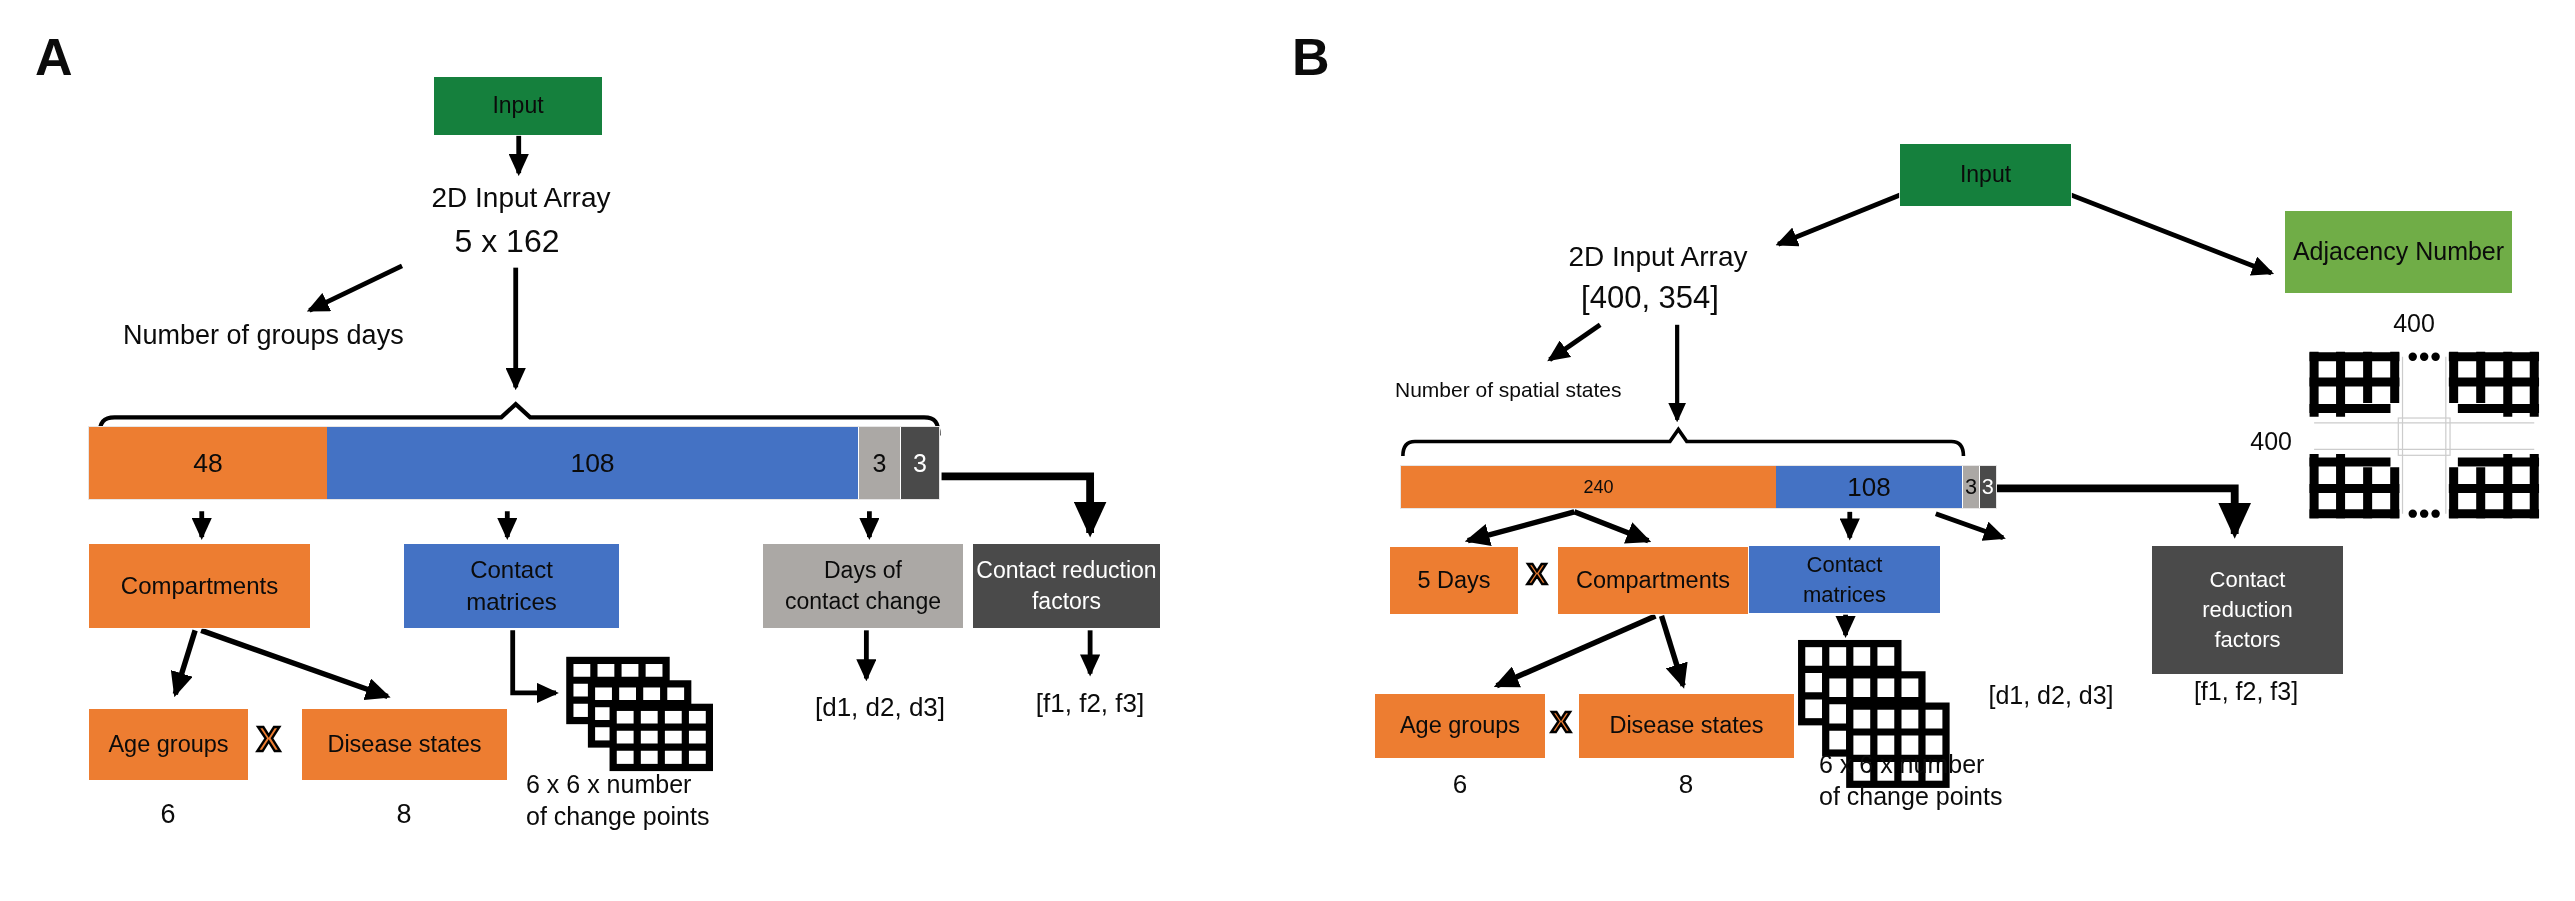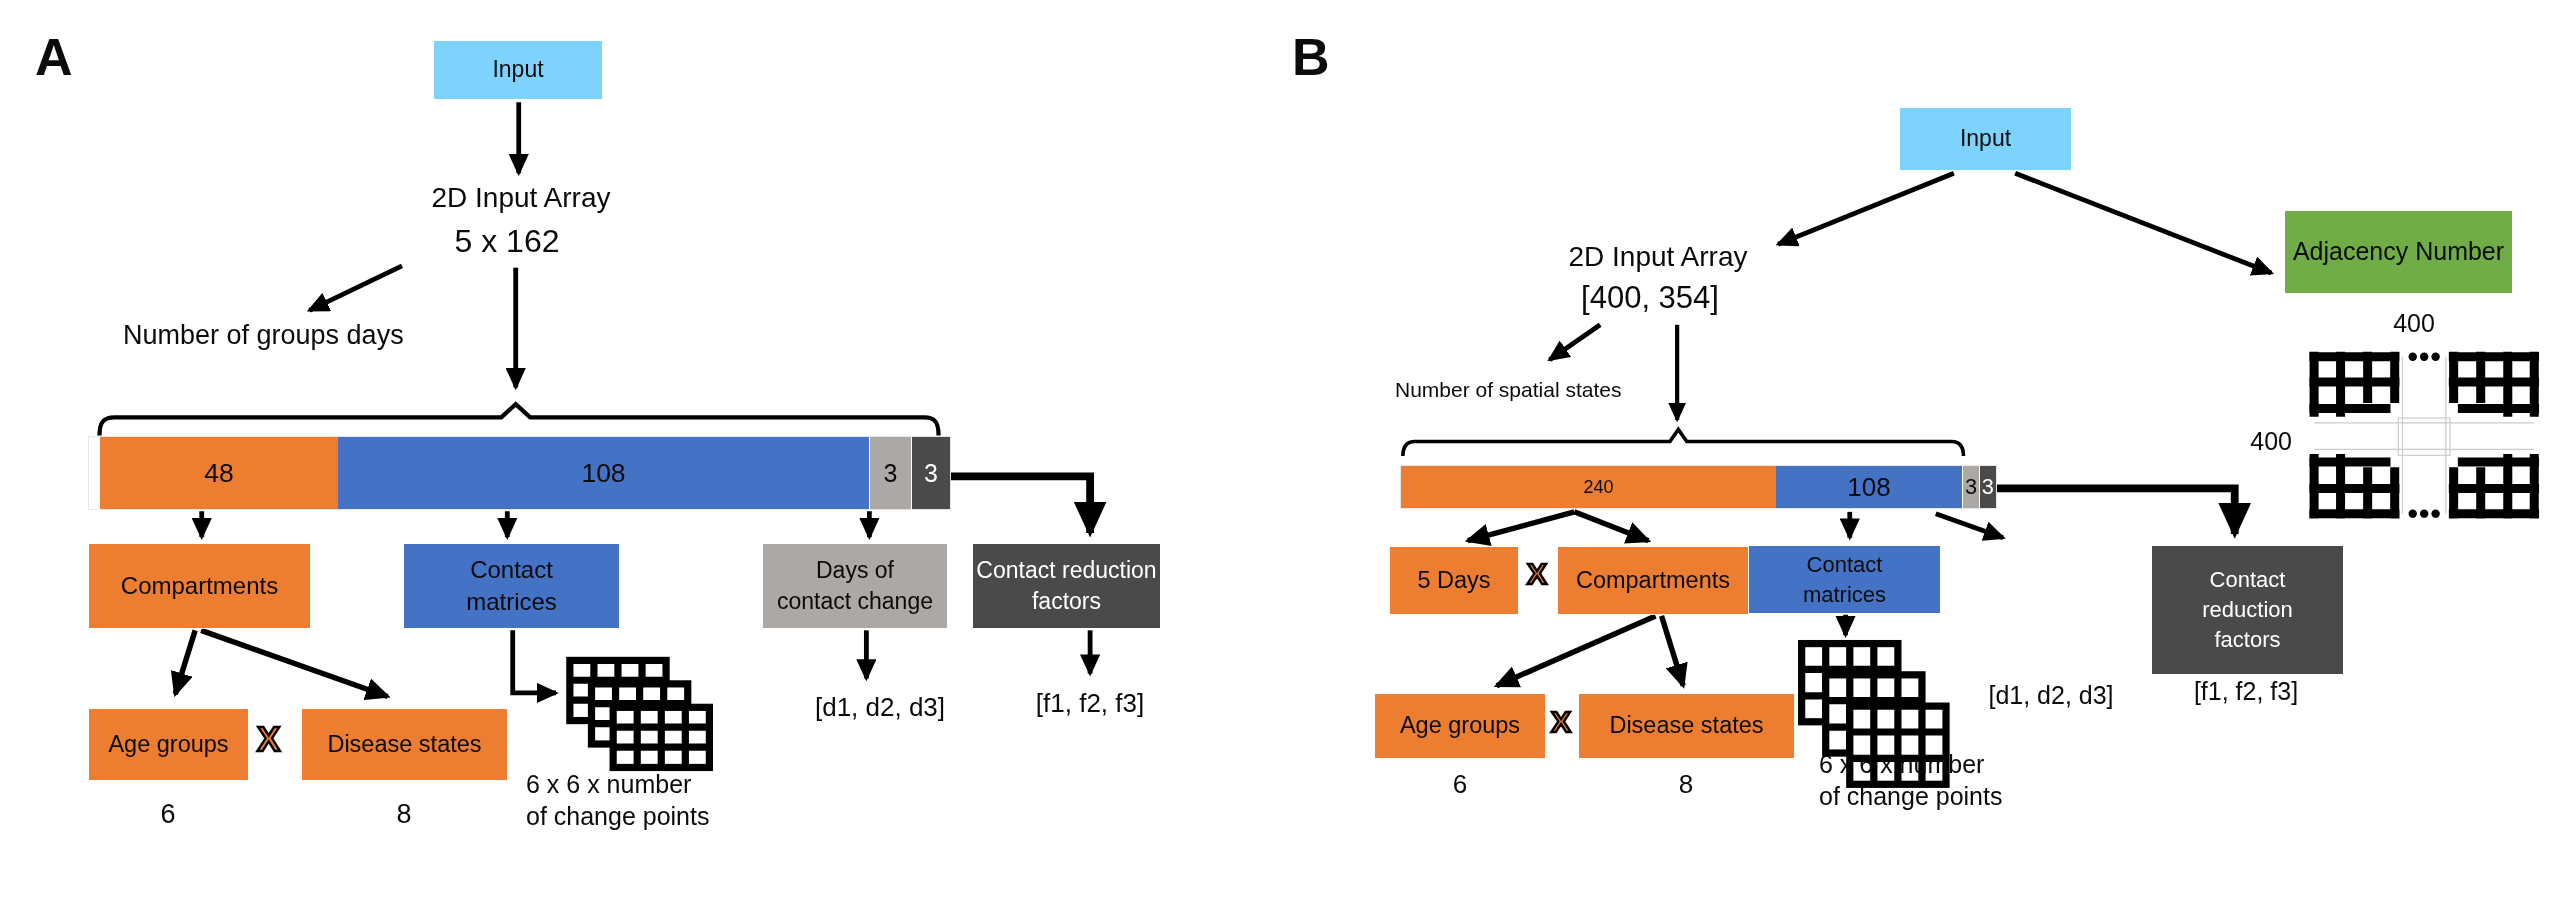--- a/index.html
+++ b/index.html
@@ -12,21 +12,21 @@
   .box{
     position:absolute;display:flex;align-items:center;justify-content:center;
     text-align:center;white-space:pre-line;line-height:1.35;
     outline:1.2px solid rgba(255,255,255,.85);
   }
   .orange{background:#ED7D31;}
   .blue{background:#4472C4;}
   .graylt{background:#ABA8A5;}
   .graydk{background:#4A4A4A;color:#ffffff;}
   .green{background:#70AD47;}
-  .inputbox{background:#7dd3fc;}
+  .inputbox{background:#15803d;margin-top:36px;}
   .panel-label{position:absolute;font-size:52px;font-weight:bold;}
   .barwrap{position:absolute;display:flex;border:1.8px solid #E7E6E6;background:#fff;}
   .seg{display:flex;align-items:center;justify-content:center;height:100%;}
   .seg-sm{border-left:1.2px solid #fff;}
   .xmark{
     position:absolute;font-weight:bold;color:#ED7D31;
     -webkit-text-stroke:2.4px #000;letter-spacing:0;
   }
   svg.overlay{position:absolute;left:0;top:0;pointer-events:none;}
 </style>
@@ -109,31 +109,31 @@
   </svg>
 
   <div class="panel-label" style="left:35px;top:26.5px;">A</div>
 
   <div class="box inputbox" style="left:434px;top:41px;width:168px;height:58px;font-size:23px;">Input</div>
 
   <div class="t ctr" style="left:521px;top:180px;font-size:28px;">2D Input Array</div>
   <div class="t ctr" style="left:507px;top:221px;font-size:32px;">5 x 162</div>
   <div class="t" style="left:123px;top:318px;font-size:27px;">Number of groups days</div>
 
-  <div class="barwrap" style="left:88px;top:436px;height:72px;padding-left:11px;">
+  <div class="barwrap" style="left:88px;top:426px;height:72px;">
     <div class="seg orange" style="width:238px;font-size:26.5px;">48</div>
     <div class="seg blue" style="width:531px;font-size:26.5px;">108</div>
     <div class="seg graylt seg-sm" style="width:41px;font-size:25px;">3</div>
     <div class="seg graydk seg-sm" style="width:38px;font-size:25px;">3</div>
   </div>
 
   <div class="box orange" style="left:89px;top:544px;width:221px;height:84px;font-size:24px;">Compartments</div>
   <div class="box blue" style="left:404px;top:544px;width:215px;height:84px;font-size:24px;">Contact
 matrices</div>
-  <div class="box graylt" style="left:763px;top:544px;width:184px;height:84px;font-size:23px;">Days of
+  <div class="box graylt" style="left:763px;top:544px;width:200px;height:84px;font-size:23px;">Days of
 contact change</div>
   <div class="box graydk" style="left:973px;top:544px;width:187px;height:84px;font-size:23px;">Contact reduction
 factors</div>
 
   <div class="box orange" style="left:89px;top:709px;width:159px;height:71px;font-size:23.5px;">Age groups</div>
   <div class="xmark" style="left:257px;top:719px;font-size:35px;">X</div>
   <div class="box orange" style="left:302px;top:709px;width:205px;height:71px;font-size:23.5px;">Disease states</div>
 
   <div class="t ctr" style="left:168px;top:797px;font-size:27px;">6</div>
   <div class="t ctr" style="left:404px;top:797px;font-size:27px;">8</div>

